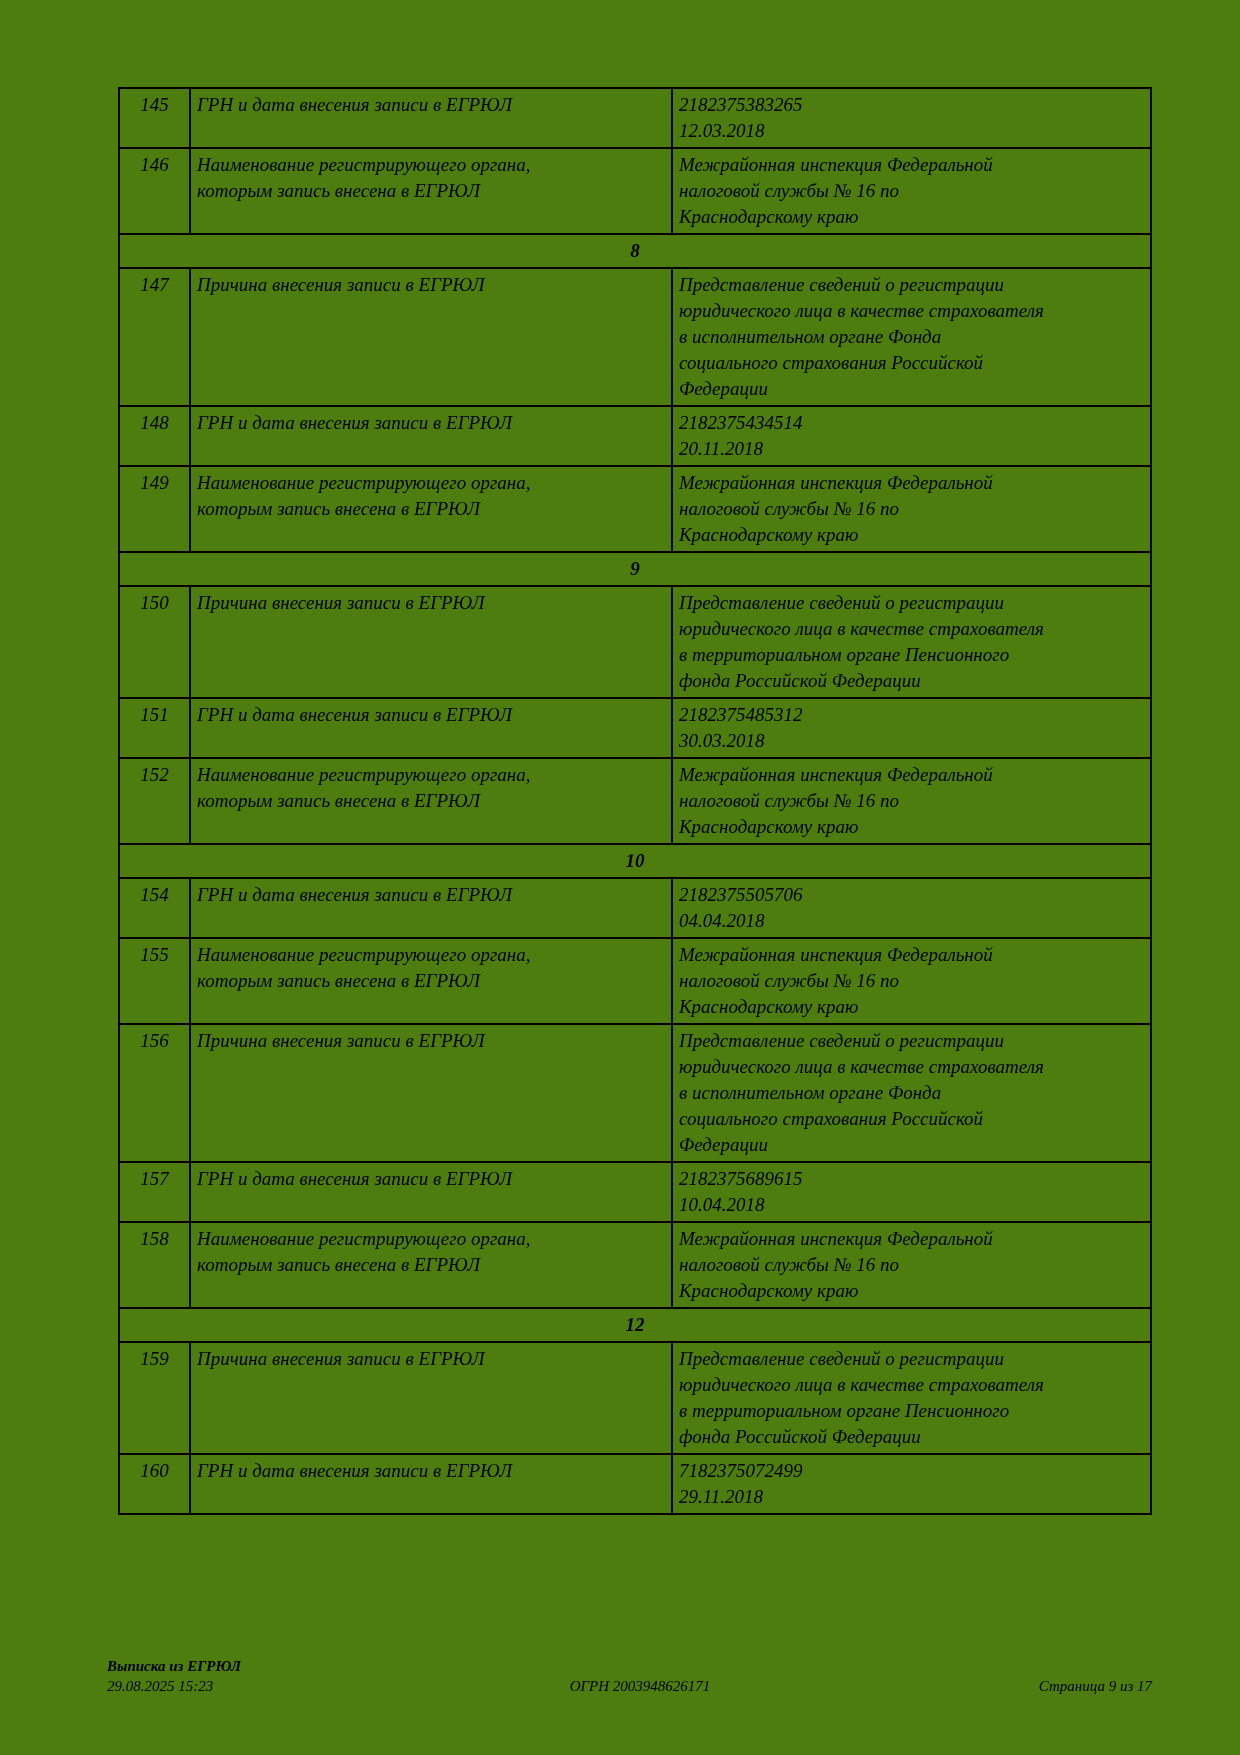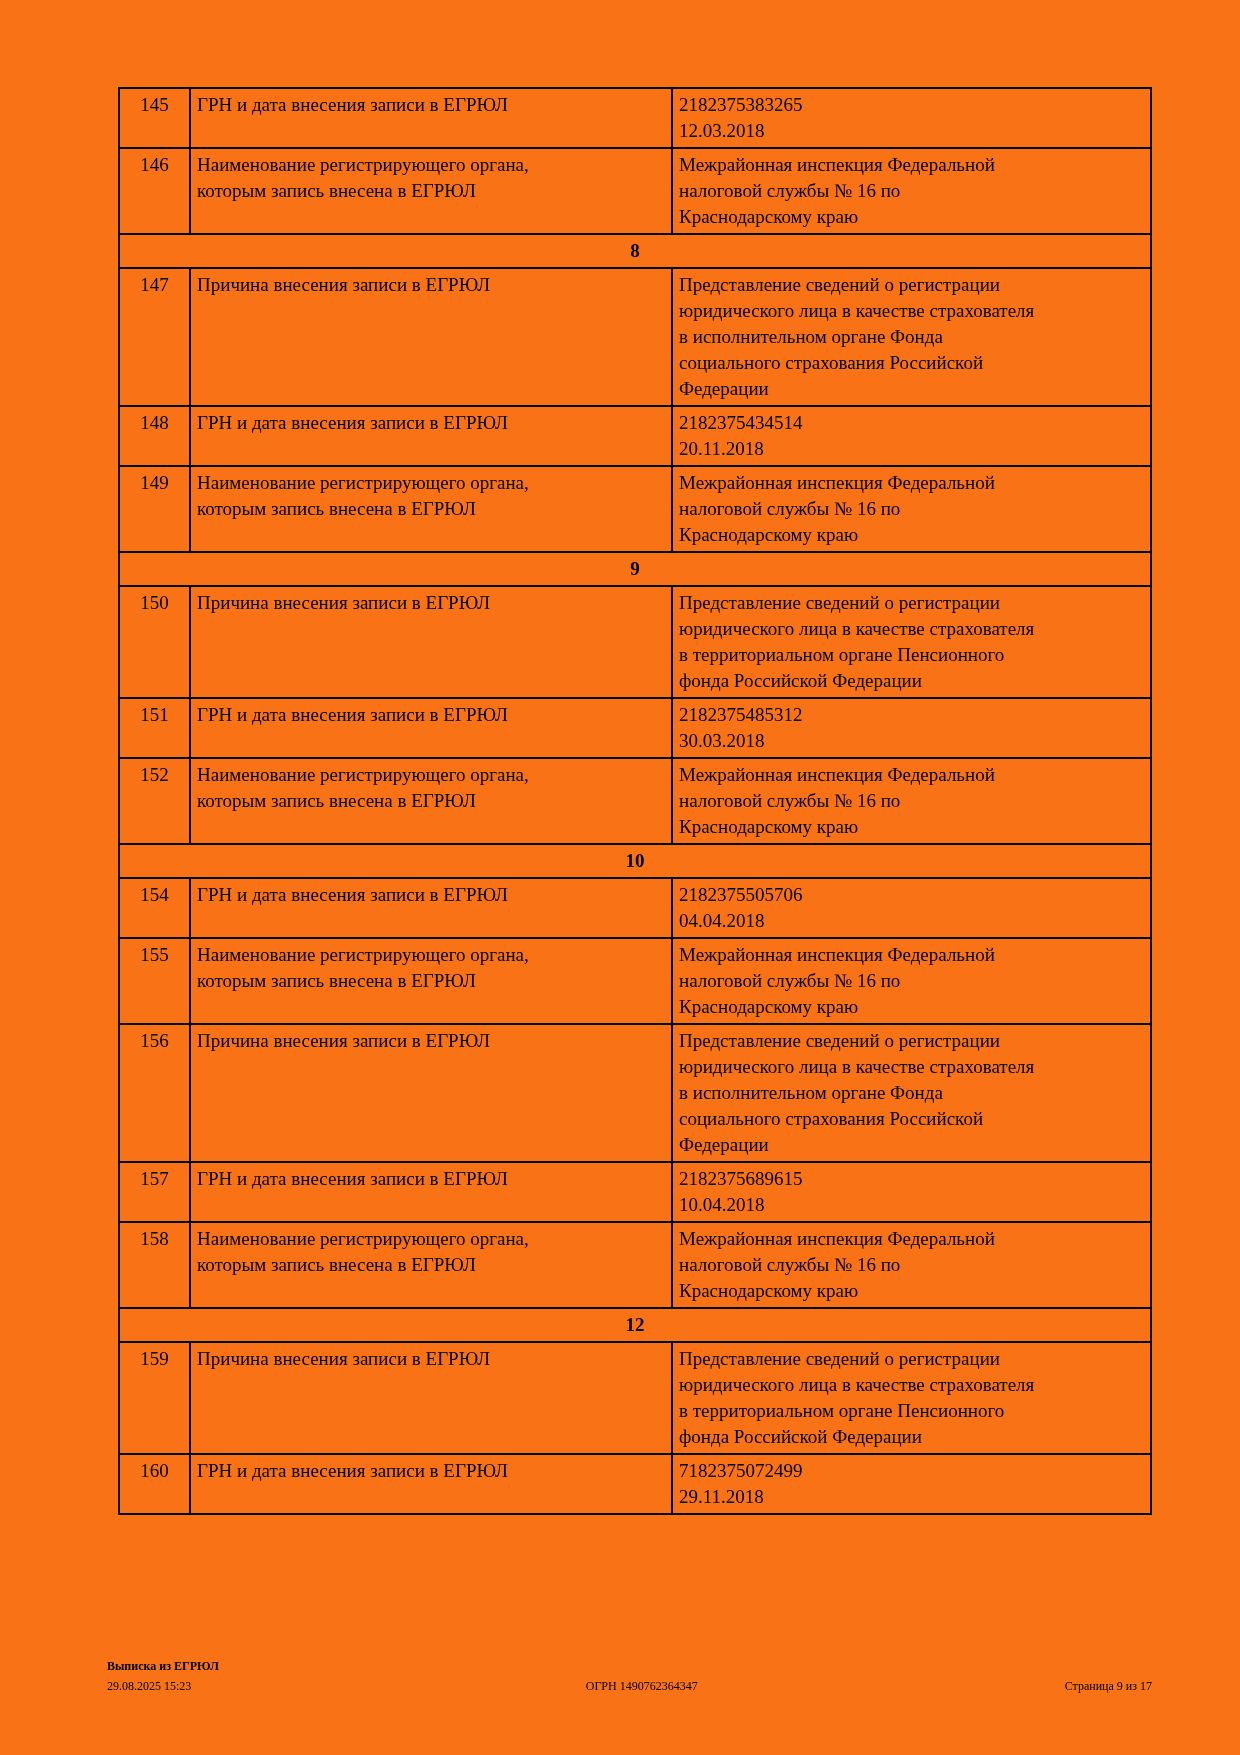--- a/index.html
+++ b/index.html
@@ -10,21 +10,22 @@
   body {
     width: 1240px;
     height: 1755px;
     position: relative;
     font-family: "Liberation Serif", serif;
     color: #000000;
   }
   .page {
     position: absolute;
     inset: 0;
-    background: #f97316;
+    background: #4d7c0f;
+    font-style: italic;
   }
   .table-wrap {
     position: absolute;
     left: 118px;
     top: 87px;
     width: 1034px;
   }
   table.egrul {
     border-collapse: collapse;
     width: 100%;
@@ -52,21 +53,21 @@
     padding: 3px 2px;
   }
   .footer {
     position: absolute;
     left: 107px;
     top: 1656px;
     width: 1045px;
     display: flex;
     justify-content: space-between;
     align-items: flex-end;
-    font-size: 12px;
+    font-size: 15px;
     line-height: 20px;
   }
   .footer .left-block .doc-title { font-weight: bold; }
   .footer .center-block { text-align: center; }
   .footer .right-block { text-align: right; }
 </style>
 </head>
 <body>
 
 <div class="page">
@@ -223,17 +224,17 @@
     </tr>
   </tbody>
     </table>
   </div>
 
   <div class="footer">
     <div class="left-block">
       <div class="doc-title">Выписка из ЕГРЮЛ</div>
       <div>29.08.2025 15:23</div>
     </div>
-    <div class="center-block">ОГРН 1490762364347</div>
+    <div class="center-block">ОГРН 2003948626171</div>
     <div class="right-block">Страница 9 из 17</div>
   </div>
 
 </div>
 
 </body></html>

